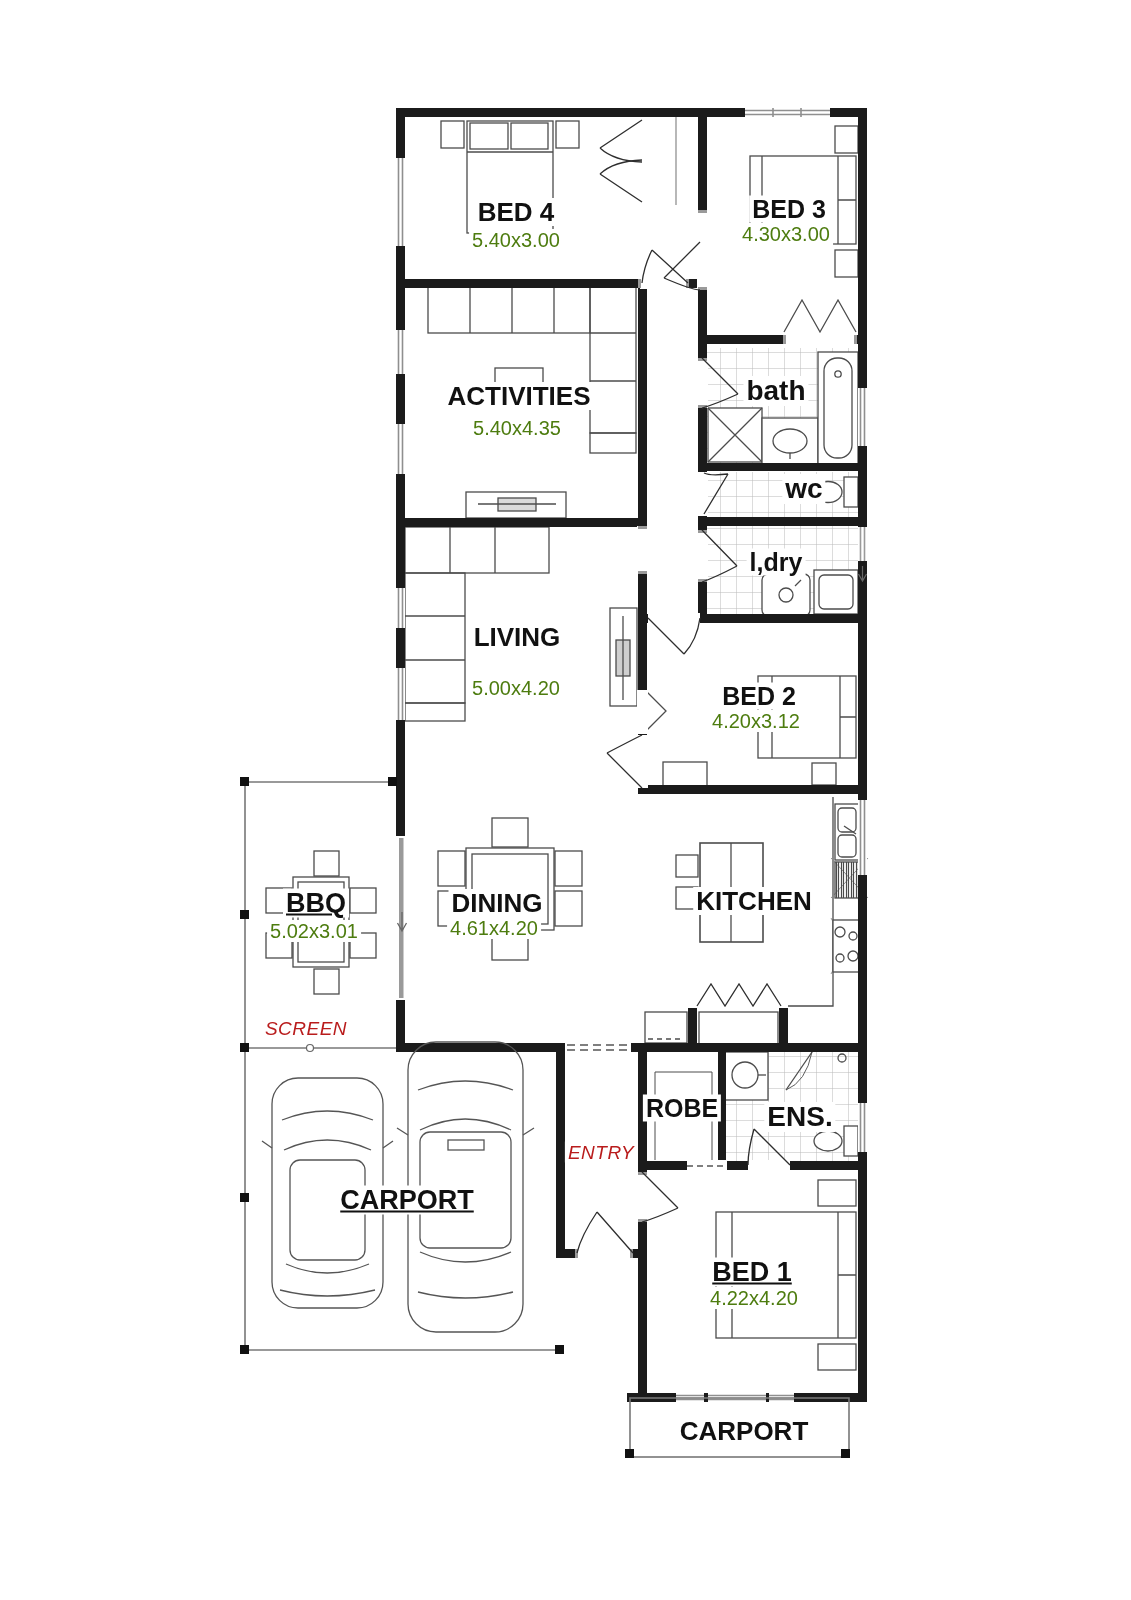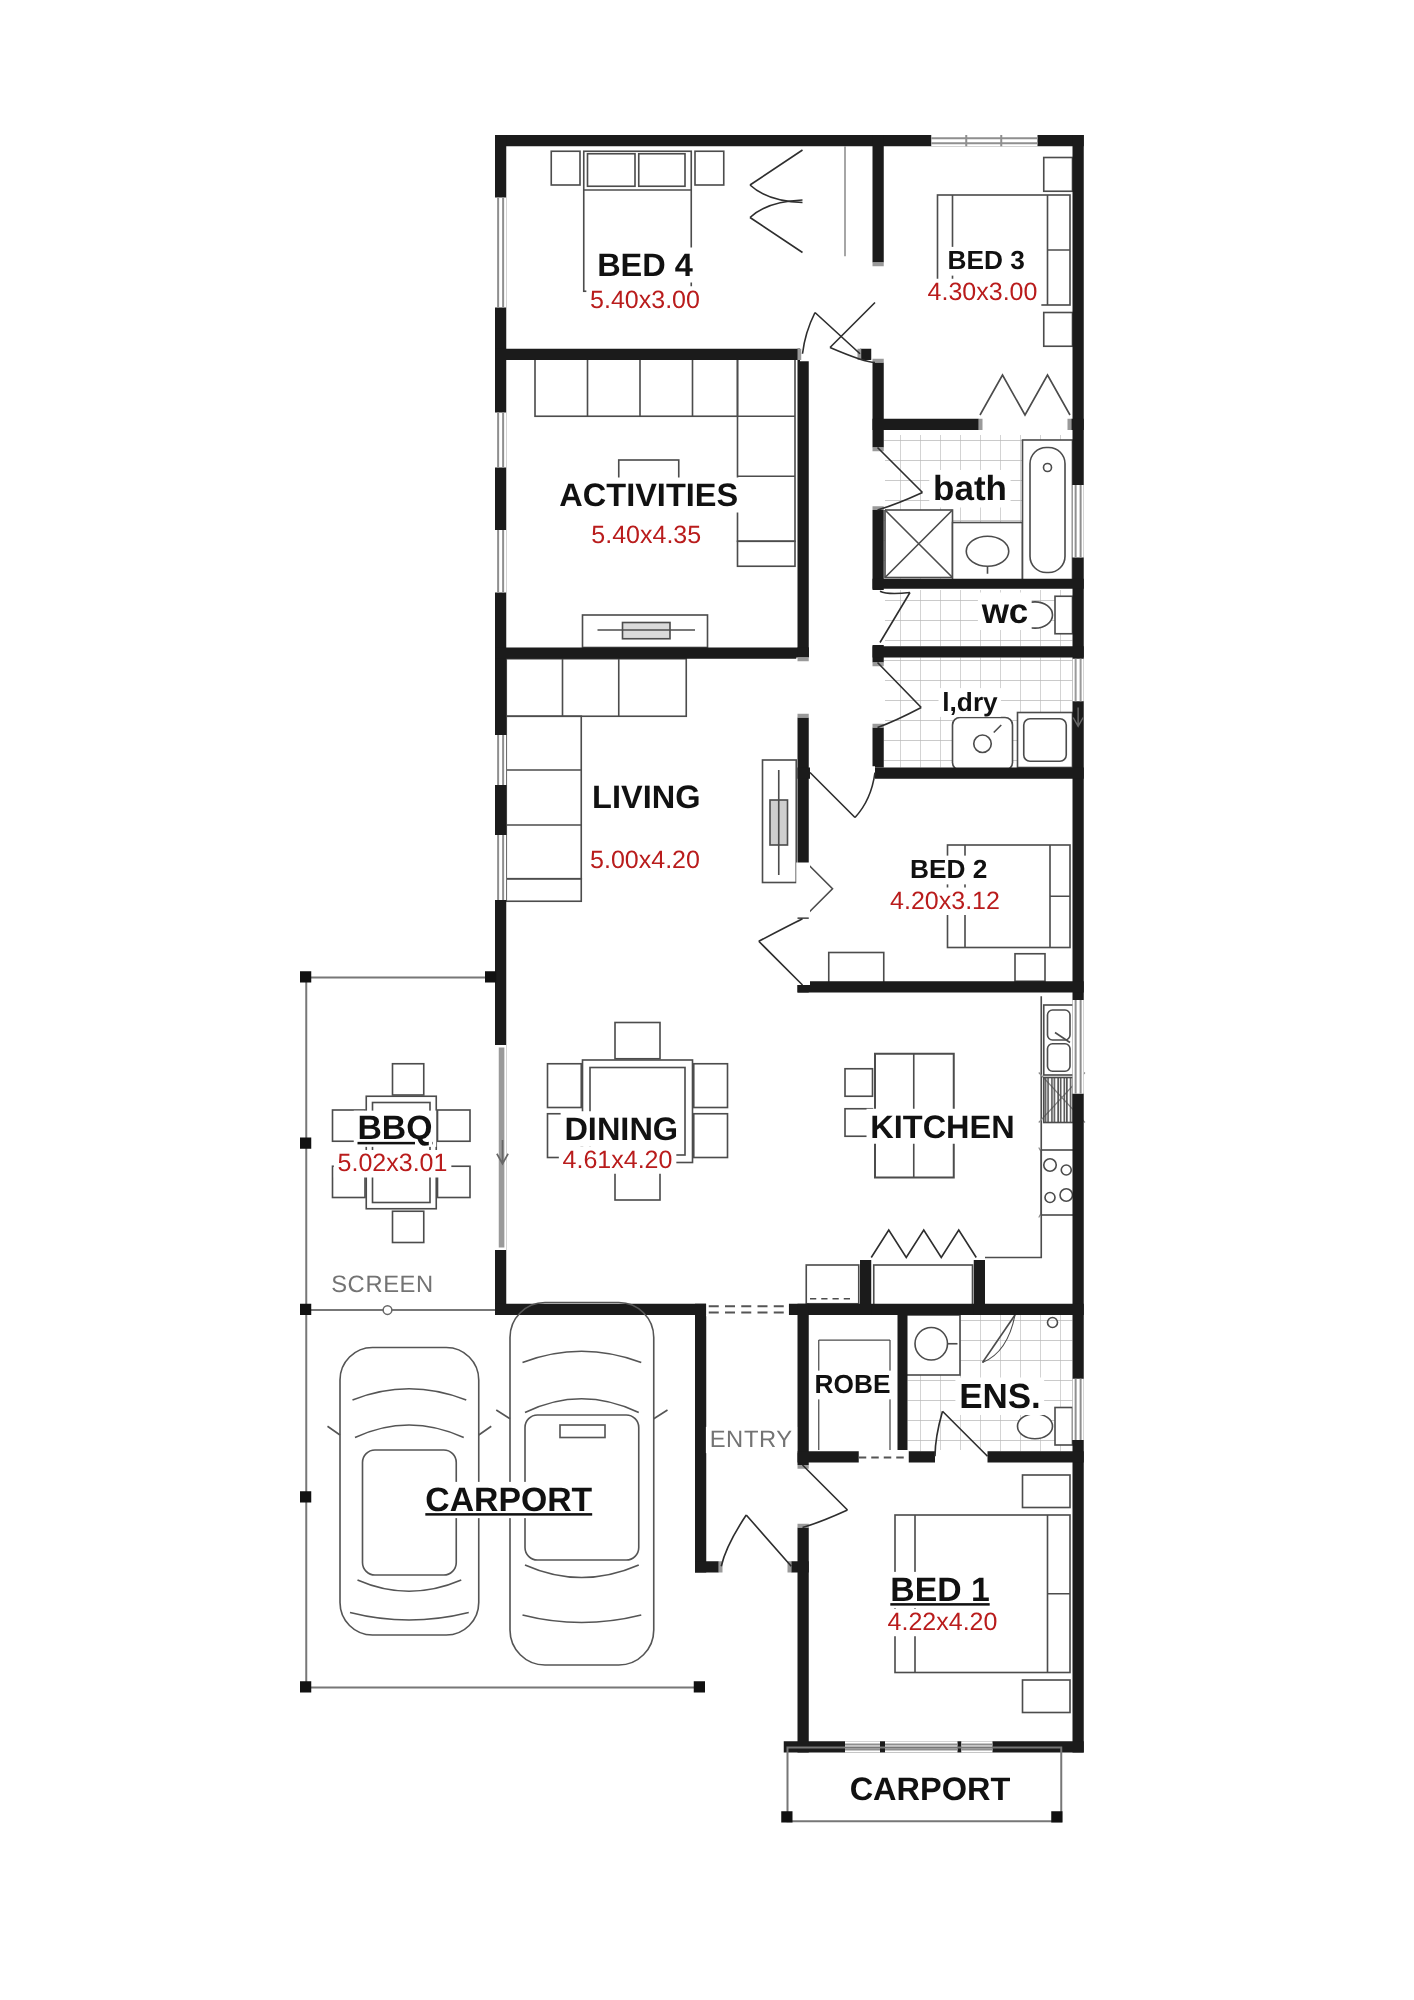--- a/index.html
+++ b/index.html
@@ -2,24 +2,24 @@
 <html><head>
 <meta charset="utf-8">
 <style>
   html,body{margin:0;padding:0;background:#ffffff;}
   .plan{position:relative;width:955px;height:1600px;background:#fff;overflow:hidden;
         font-family:"Liberation Sans",sans-serif;}
   .plan svg{position:absolute;left:0;top:0;}
   .lbl{position:absolute;transform:translate(-50%,-50%);white-space:nowrap;line-height:1;
        color:#111;background:#fff;padding:1px 3px;}
   .b{font-weight:bold;}
-  .s27{font-size:27px;text-decoration:underline;}.s26{font-size:26px;}.s25{font-size:21px;}
+  .s27{font-size:27px;text-decoration:underline;}.s26{font-size:26px;}.s25{font-size:25px;}
   .s23{font-size:28px;}.s21{font-size:28px;}
-  .s20{font-size:20px;font-weight:normal;color:#b91c1c;}
-  .s19{font-size:19px;letter-spacing:.5px;color:#737373;}
+  .s20{font-size:20px;font-weight:normal;color:#4d7c0f;}
+  .s19{font-size:19px;letter-spacing:.5px;color:#b91c1c;font-style:italic;}
 </style>
 </head>
 <body>
 
 <div class="plan">
 
 <svg width="1131" height="1600" viewBox="0 0 1131 1600">
   <defs>
     <pattern id="tile" width="16" height="16" patternUnits="userSpaceOnUse">
       <path d="M16 0H0V16" fill="none" stroke="#b9b9b9" stroke-width="1"></path>

